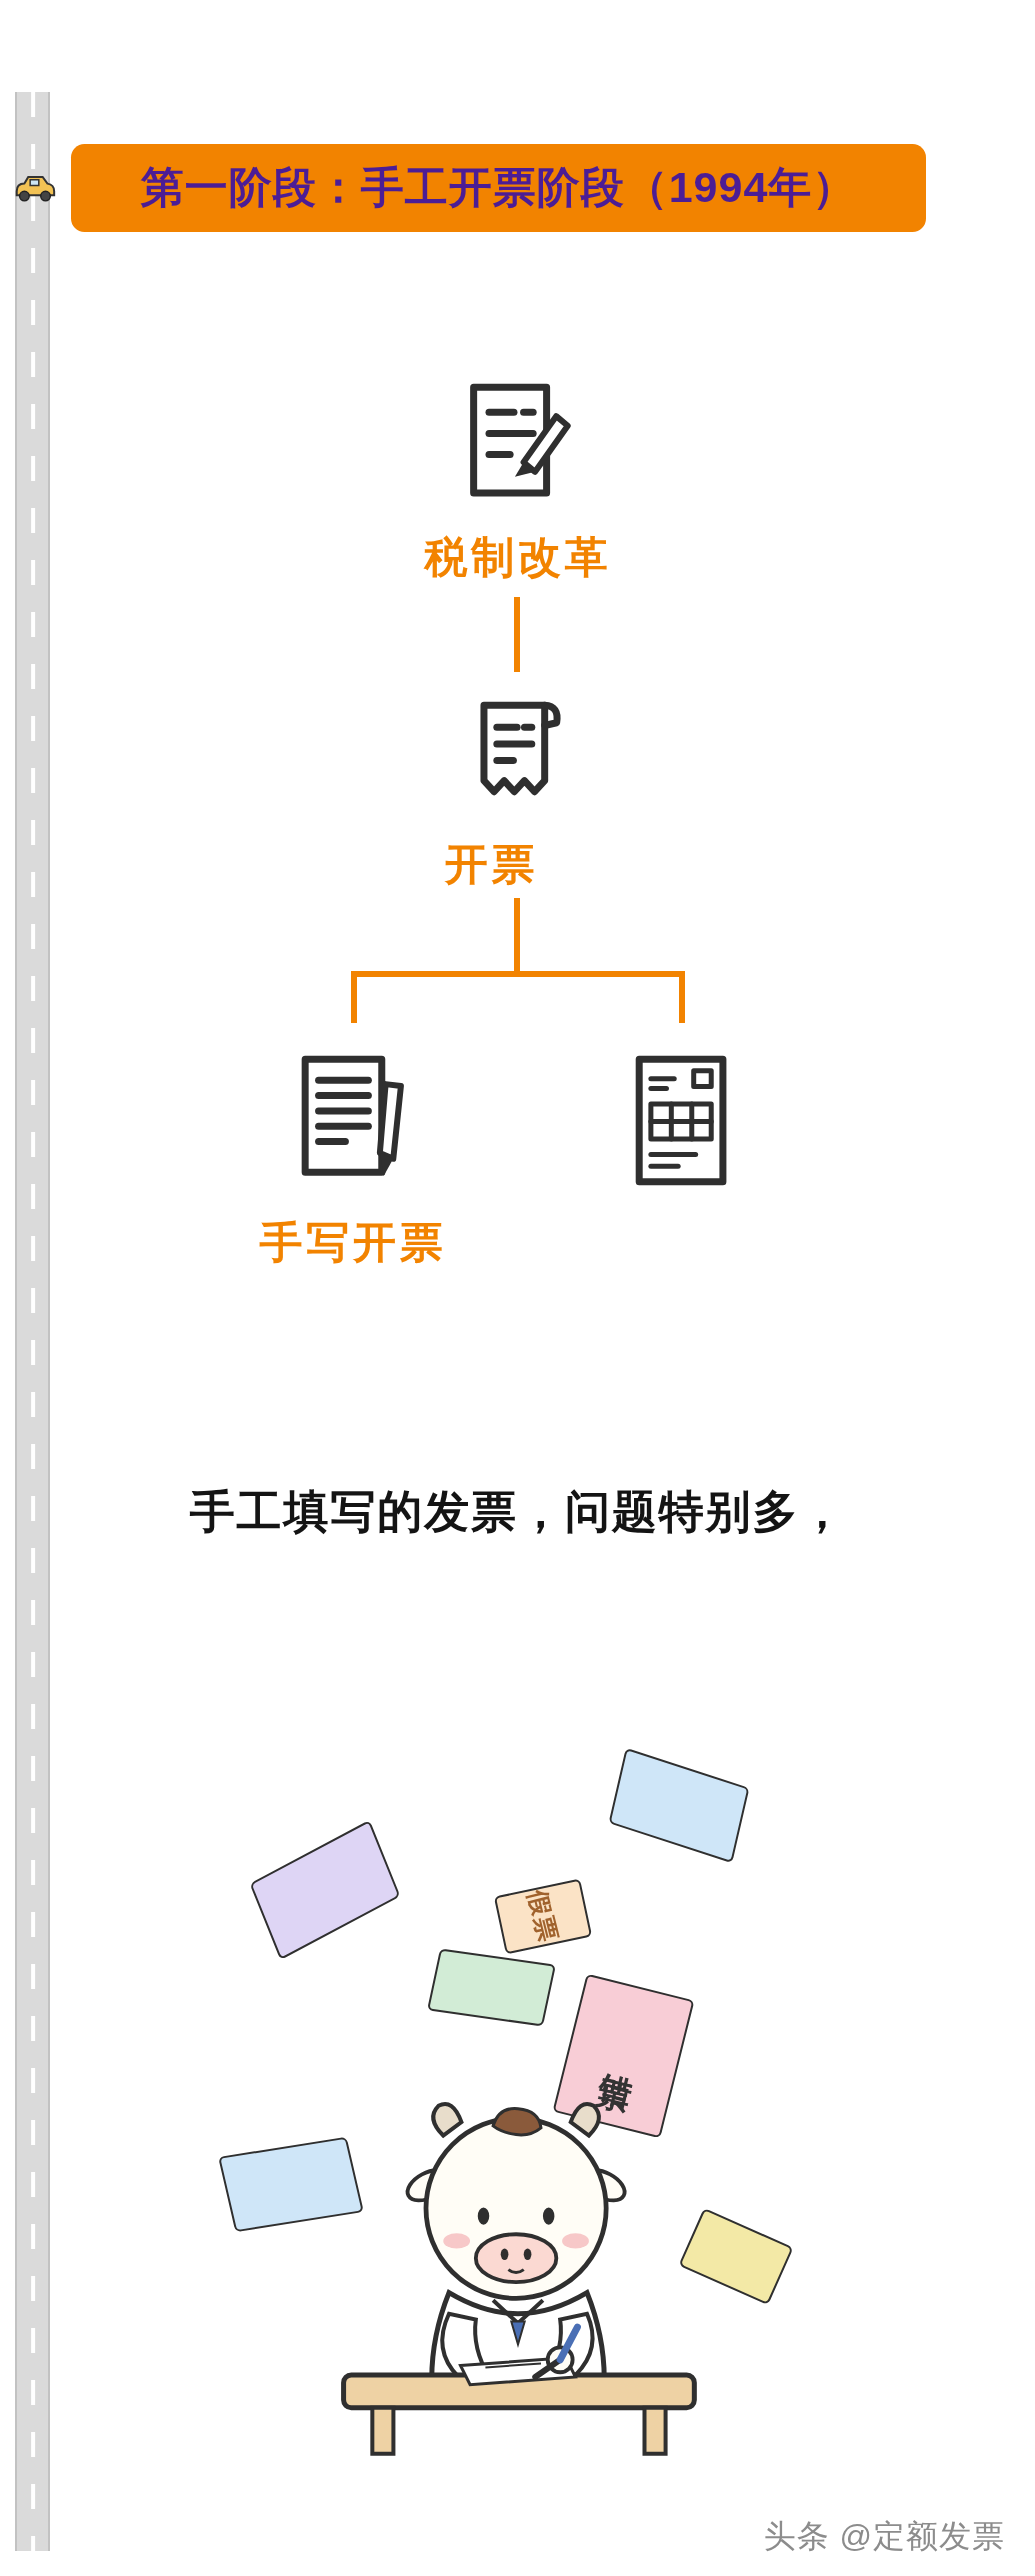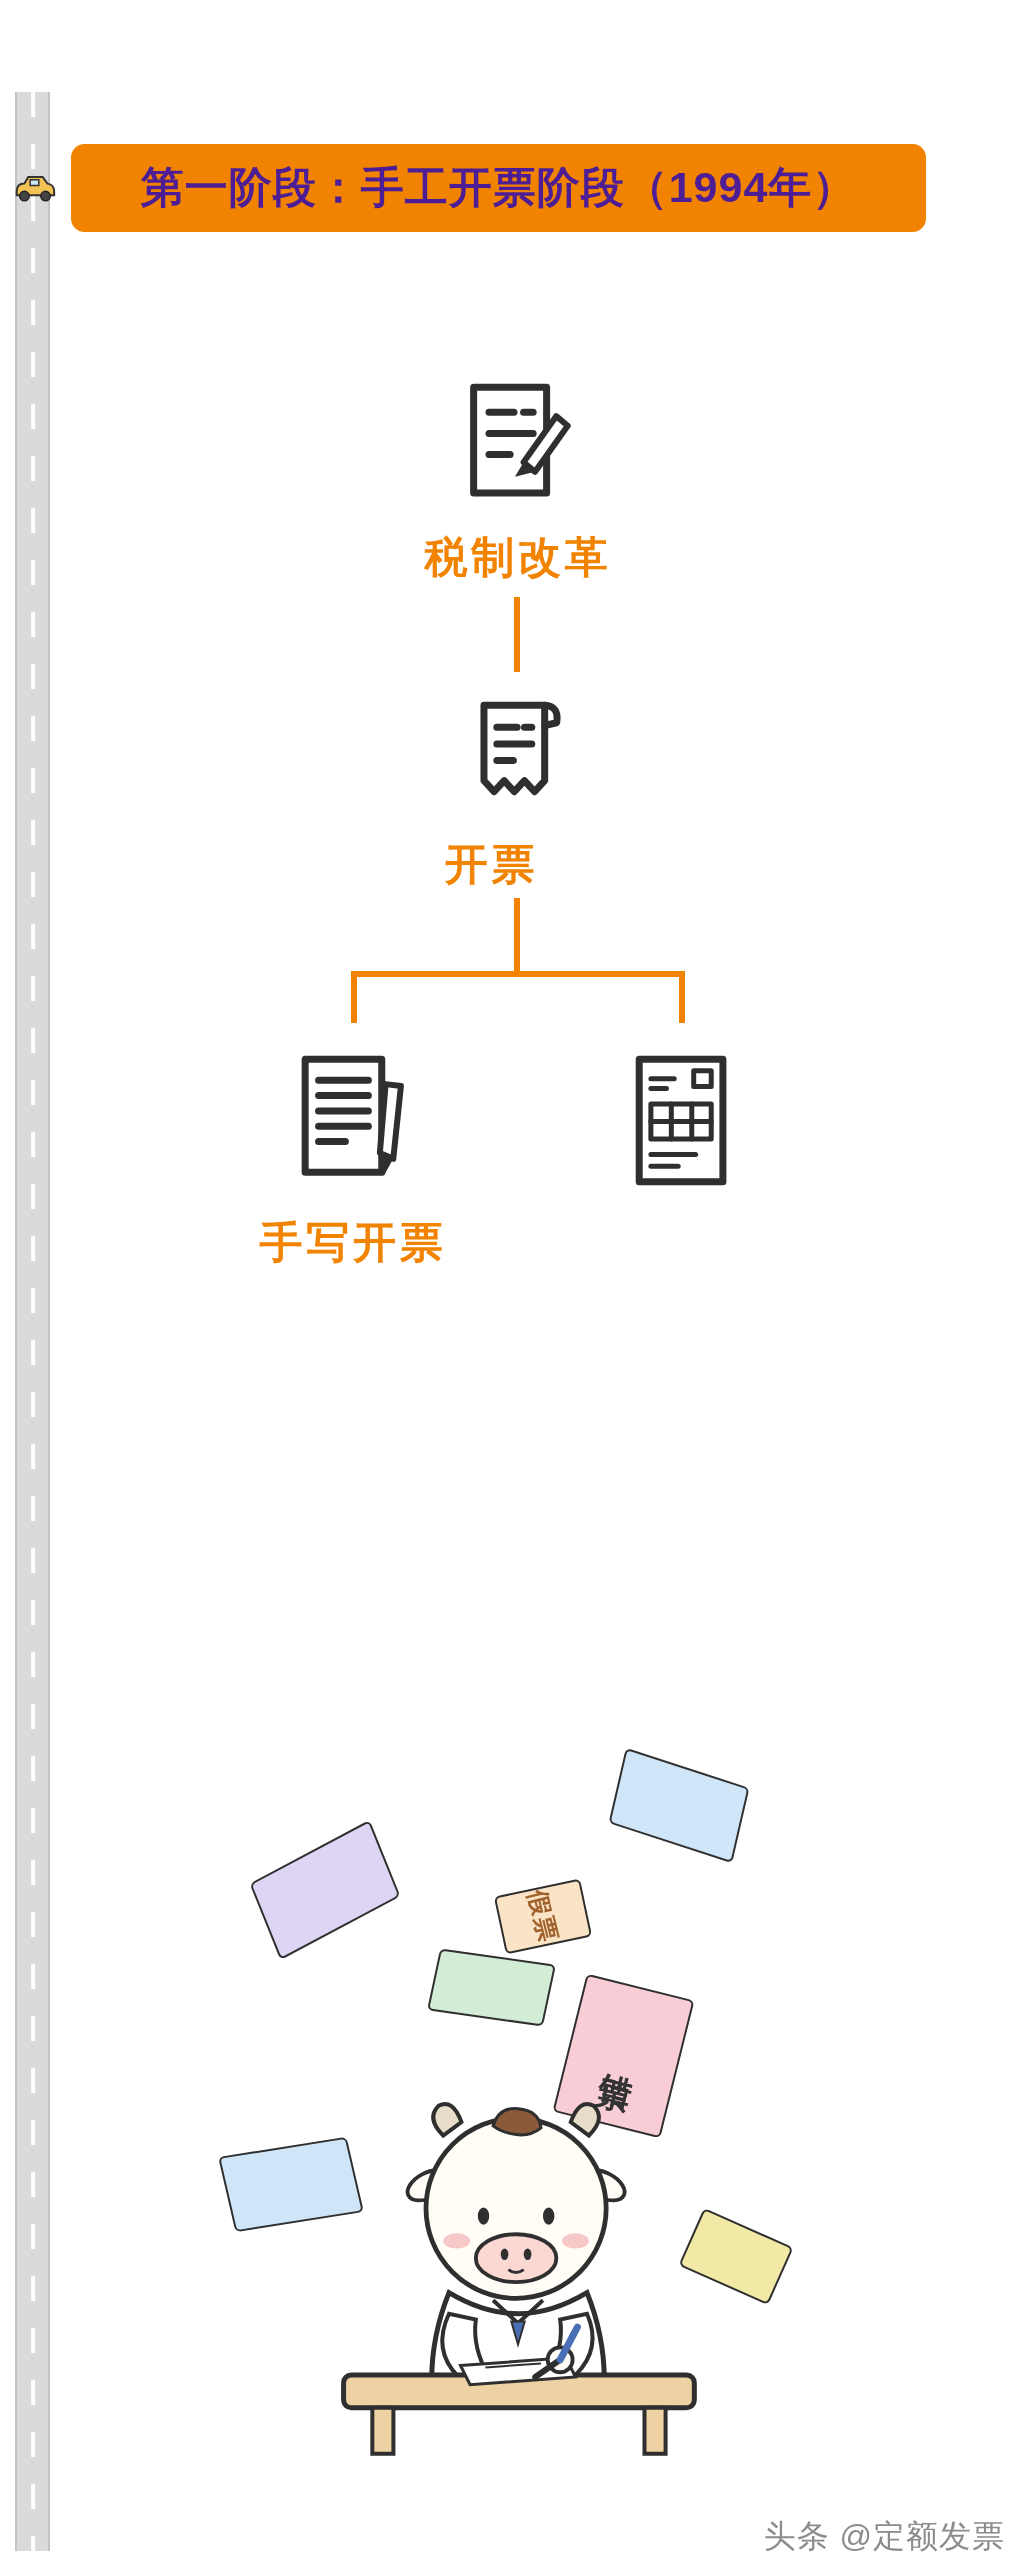--- a/index.html
+++ b/index.html
@@ -127,20 +127,21 @@
       <line x1="84" y1="60" x2="84" y2="96"></line>
       <line x1="42" y1="78" x2="104" y2="78"></line>
       <line x1="42" y1="112" x2="88" y2="112"></line>
       <line x1="42" y1="124" x2="70" y2="124"></line>
     </g>
   </svg>
 
   <div class="node-label" style="left:161px;top:1214px;width:384px;">手写开票</div>
 
   <div class="para">
+    <div>手工填写的发票，问题特别多，</div>
   </div>
 
   <div class="paper paper-1"></div>
   <div class="paper paper-2"></div>
   <div class="paper paper-3">
     <span class="paper-label-sm">假票</span>
   </div>
   <div class="paper paper-4"></div>
   <div class="paper paper-5">
     <span class="paper-label-v">错票</span>

